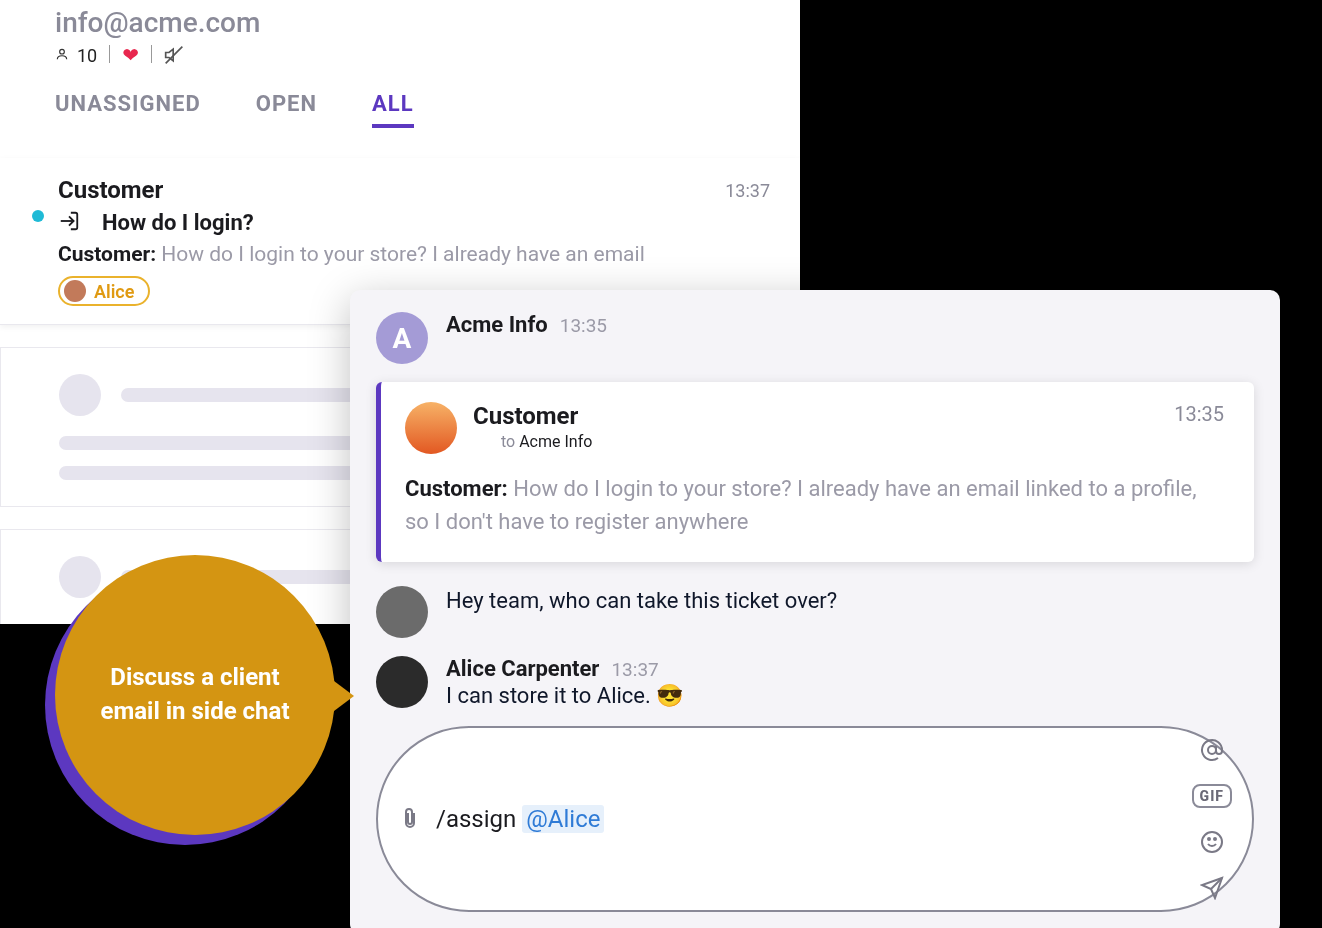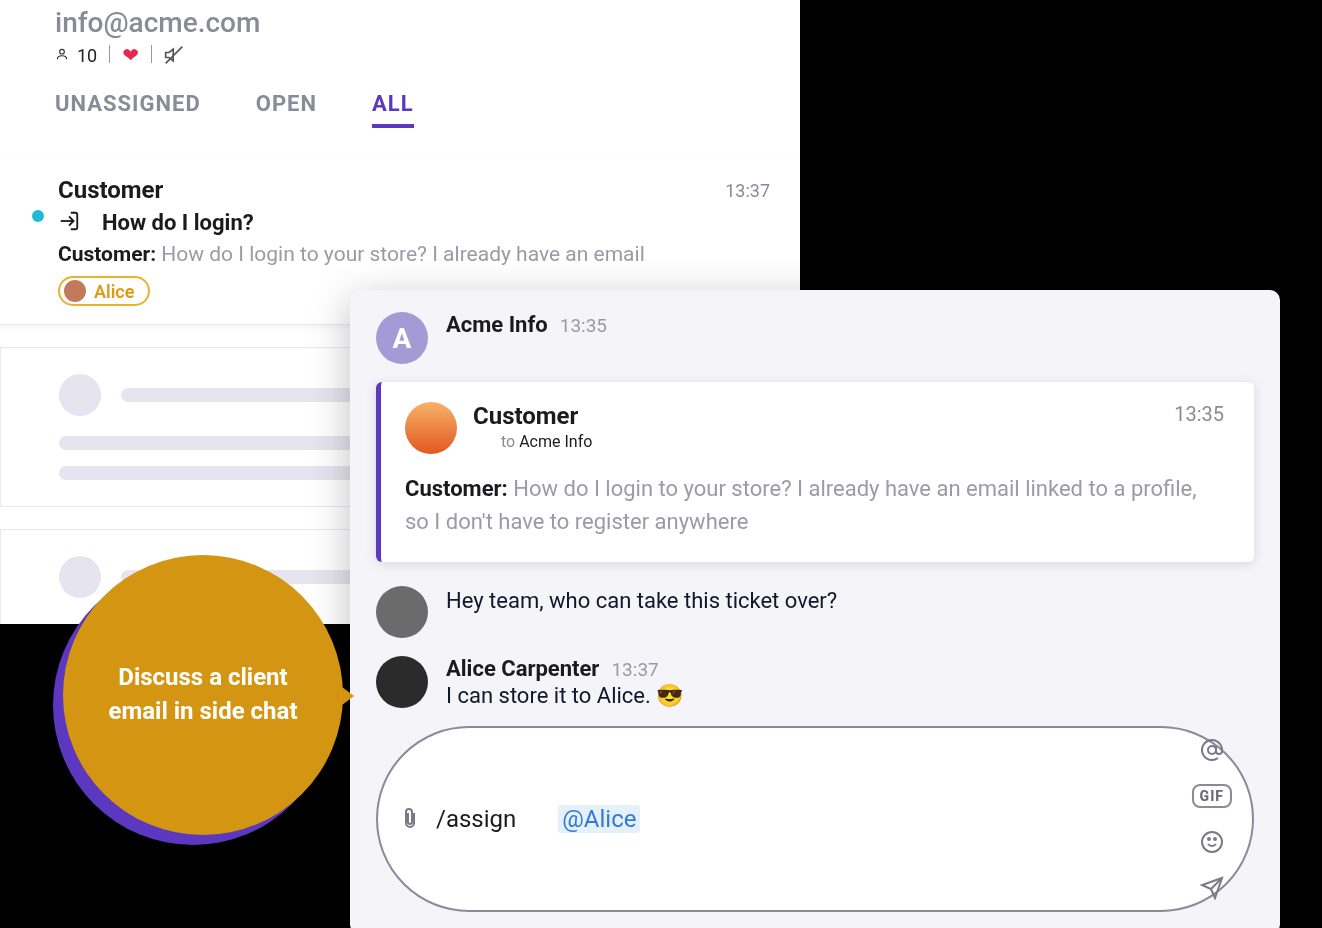--- a/index.html
+++ b/index.html
@@ -89,21 +89,21 @@
   }
   .skeleton-row { display: flex; align-items: center; gap: 20px; }
   .sk-circle { width: 42px; height: 42px; border-radius: 50%; background: #e6e4ee; }
   .sk-line { height: 14px; border-radius: 8px; background: #e6e4ee; }
   .sk-line.w1 { width: 260px; }
   .sk-line.w2 { width: 520px; margin-top: 20px; margin-left: 0; }
   .sk-line.w3 { width: 340px; margin-top: 16px; }
 
   .badge-circle {
     position: absolute;
-    left: 63px;
+    left: 55px;
     top: 555px;
     width: 280px;
     height: 280px;
     border-radius: 50%;
     background: #d49512;
     box-shadow: -10px 10px 0 0 #5c38c0;
     display: flex;
     align-items: center;
     justify-content: center;
     text-align: center;
@@ -178,21 +178,21 @@
     gap: 14px;
     background: #fff;
     border: 2px solid #8a8a98;
     border-radius: 999px;
     padding: 10px 20px;
     margin-top: 6px;
   }
   .composer-icon { color: #7a7986; display:flex; align-items:center; }
   .composer-icon svg { width: 24px; height: 24px; stroke: currentColor; }
   .composer-text { flex: 1; font-size: 24px; color: #1b1b1f; }
-  .mention { color: #2f7bd6; background: #e6f0fb; padding: 0 4px; border-radius: 3px; margin-left: 36px; }
+  .mention { color: #2f7bd6; background: #e6f0fb; padding: 0 4px; border-radius: 3px; }
   .composer-actions { display: flex; gap: 22px; align-items: center; color: #8a8a98; flex-direction: column; }
   .gif-chip {
     border: 2px solid #8a8a98;
     border-radius: 8px;
     font-size: 14px;
     font-weight: 800;
     letter-spacing: 1px;
     padding: 2px 6px;
     color: #6b6a77;
   }

